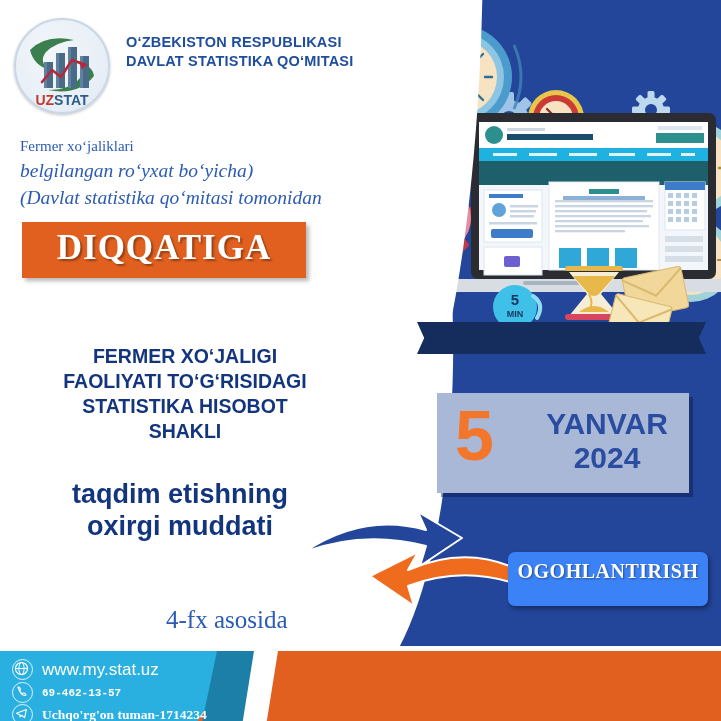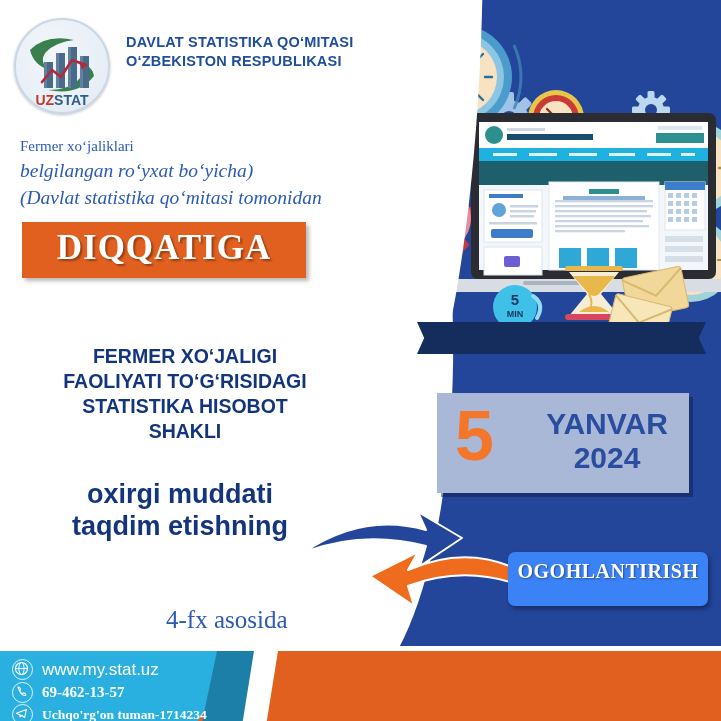--- a/index.html
+++ b/index.html
@@ -82,21 +82,21 @@
      clip-path:polygon(30% 0,100% 0,79% 100%,9% 100%);}
   .footwhite{position:absolute;left:238px;top:0;width:40px;height:70px;background:#ffffff;
      clip-path:polygon(40% 0,100% 0,72% 100%,12% 100%);}
   .frow{position:absolute;display:flex;align-items:center;gap:9px;color:#ffffff;}
   .frow .ic{width:19px;height:19px;border:1.6px solid rgba(255,255,255,.85);border-radius:50%;
      position:relative;flex:0 0 auto;}
   .f1{left:12px;top:8px;}
   .f2{left:12px;top:31px;}
   .f3{left:12px;top:53px;}
   .f1 .tx{font-size:17px;}
-  .f2 .tx{font-size:15px;font-family:Liberation Serif, serif;font-weight:bold;}
+  .f2 .tx{font-size:11px;font-family:Liberation Mono, monospace;font-weight:bold;}
   .f3 .tx{font-size:13.5px;font-family:"Liberation Serif",serif;font-weight:bold;}
 
   .thin{position:absolute;left:0;top:646px;width:721px;height:5px;background:#fff;}
 </style>
 </head>
 <body>
 
 <div class="poster">
 
   <div class="bluepanel">
@@ -364,44 +364,44 @@
       </g>
       <polyline points="26,62 36,50 45,57 56,40 70,45" fill="none" stroke="#b5293a" stroke-width="2.6" stroke-linejoin="round" stroke-linecap="round"></polyline>
       <polygon points="70,45 63,41 66,50" fill="#b5293a"></polygon>
       <text x="46" y="85" text-anchor="middle" font-family="Liberation Sans, sans-serif" font-size="14" font-weight="bold">
         <tspan fill="#c0392b">UZ</tspan><tspan fill="#2f5d8a">STAT</tspan>
       </text>
     </svg>
   </div>
 
   <div class="htitle">
+    <div>O‘ZBEKISTON RESPUBLIKASI</div>
     <div>DAVLAT STATISTIKA QO‘MITASI</div>
-    <div>O‘ZBEKISTON RESPUBLIKASI</div>
   </div>
 
   <div class="ferm">Fermer xo‘jaliklari</div>
   <div class="paren">
     <div>belgilangan ro‘yxat bo‘yicha)</div>
     <div>(Davlat statistika qo‘mitasi tomonidan</div>
   </div>
 
   <div class="diq">
     <span>DIQQATIGA</span>
   </div>
 
   <div class="mhead">
     <div>FERMER XO‘JALIGI</div>
     <div>FAOLIYATI TO‘G‘RISIDAGI</div>
     <div>STATISTIKA HISOBOT</div>
     <div>SHAKLI</div>
   </div>
 
   <div class="taqdim">
+    <div>taqdim etishning</div>
     <div>oxirgi muddati</div>
-    <div>taqdim etishning</div>
   </div>
 
   <div class="fx">4-fx  asosida</div>
 
   <svg width="260" height="150" viewBox="0 0 260 150" style="position:absolute;left:290px;top:492px;">
     <path d="M14 60 q60 -40 122 -22 l-8 -18 l44 26 l-42 28 l6 -20 q-62 -16 -122 6 z" fill="#23459a" stroke="#ffffff" stroke-width="2" stroke-linejoin="round"></path>
     <path d="M246 88 q-60 -40 -128 -10 l10 -18 l-48 24 l44 30 l-6 -20 q64 -24 128 6 z" fill="#ef6c1f" stroke="#ffffff" stroke-width="2" stroke-linejoin="round"></path>
   </svg>
 
   <div class="ribbon"></div>

